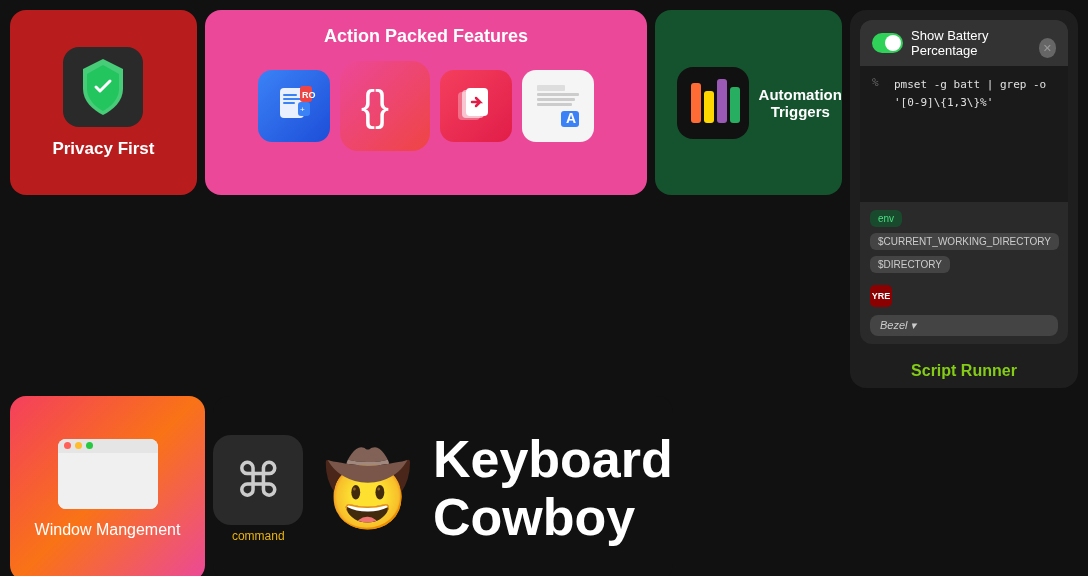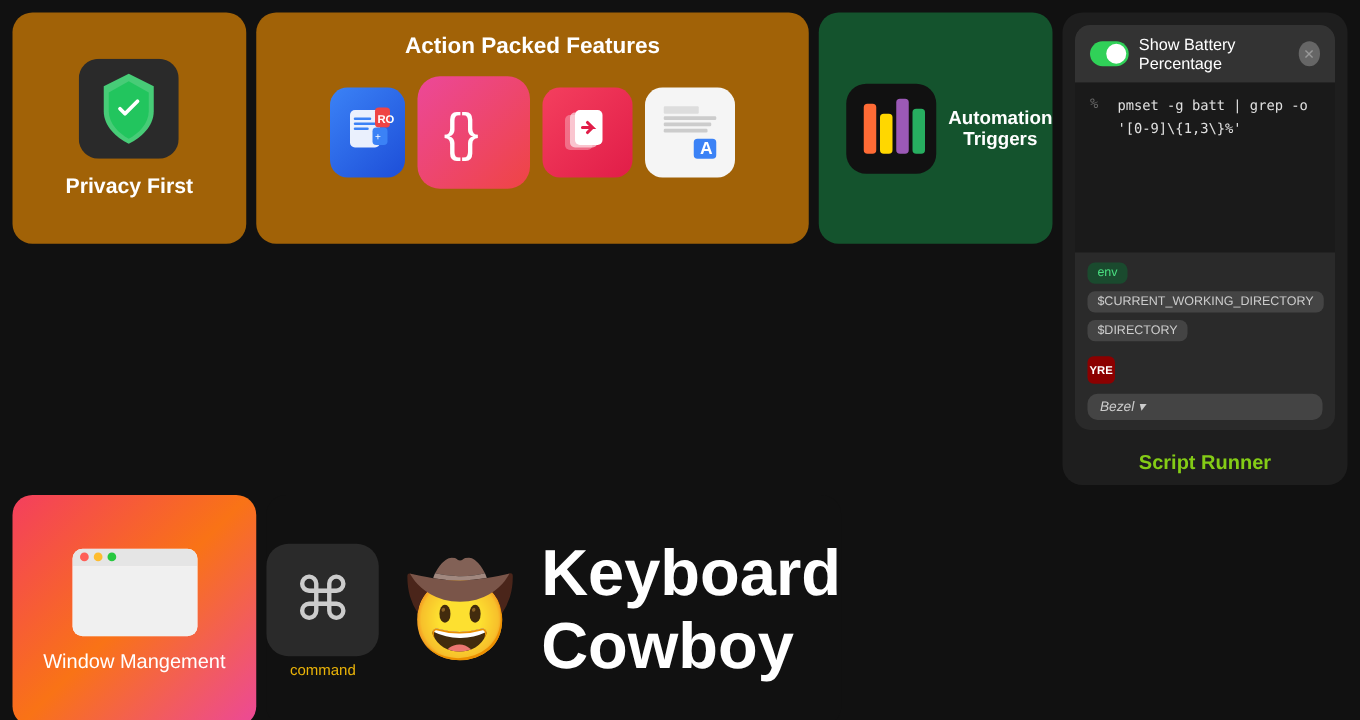--- a/index.html
+++ b/index.html
@@ -14,59 +14,59 @@
 
     
     .card {
       border-radius: 16px;
       overflow: hidden;
       position: relative;
     }
 
     
     .card-privacy {
-      background: #a16207;
+      background: #b91c1c;
       display: flex;
       flex-direction: column;
       align-items: center;
       justify-content: center;
       gap: 12px;
     }
     .shield-icon {
       width: 80px;
       height: 80px;
     }
     .card-privacy .label {
       font-size: 17px;
       font-weight: 600;
       color: #fff;
     }
 
     
     .card-action {
-      background: #a16207;
+      background: #ec4899;
       padding: 16px;
       grid-column: 2;
       grid-row: 1;
     }
     .card-action .title {
       font-size: 18px;
       font-weight: 600;
       color: #fff;
       text-align: center;
       margin-bottom: 14px;
     }
     .features-icons {
       display: flex;
       gap: 10px;
       align-items: center;
       justify-content: center;
     }
     .feature-icon-box {
-      width: 60px;
+      width: 72px;
       height: 72px;
       border-radius: 14px;
       overflow: hidden;
       display: flex;
       align-items: center;
       justify-content: center;
     }
     .feature-icon-box.blue-gradient { background: linear-gradient(135deg, #3b82f6, #1d4ed8); }
     .feature-icon-box.pink-red { background: linear-gradient(135deg, #ec4899, #ef4444); }
     .feature-icon-box.red-pink { background: linear-gradient(135deg, #f43f5e, #e11d48); }
@@ -111,21 +111,21 @@
       background: #2a2a2a;
       border-radius: 12px;
       margin: 10px;
       flex: 1;
       display: flex;
       flex-direction: column;
       overflow: hidden;
     }
     .script-titlebar {
       display: flex;
-      align-items: center;
+      align-items: flex-end;
       justify-content: space-between;
       padding: 8px 12px;
       background: #333;
       border-radius: 12px 12px 0 0;
     }
     .toggle-row {
       display: flex;
       align-items: center;
       gap: 8px;
     }

